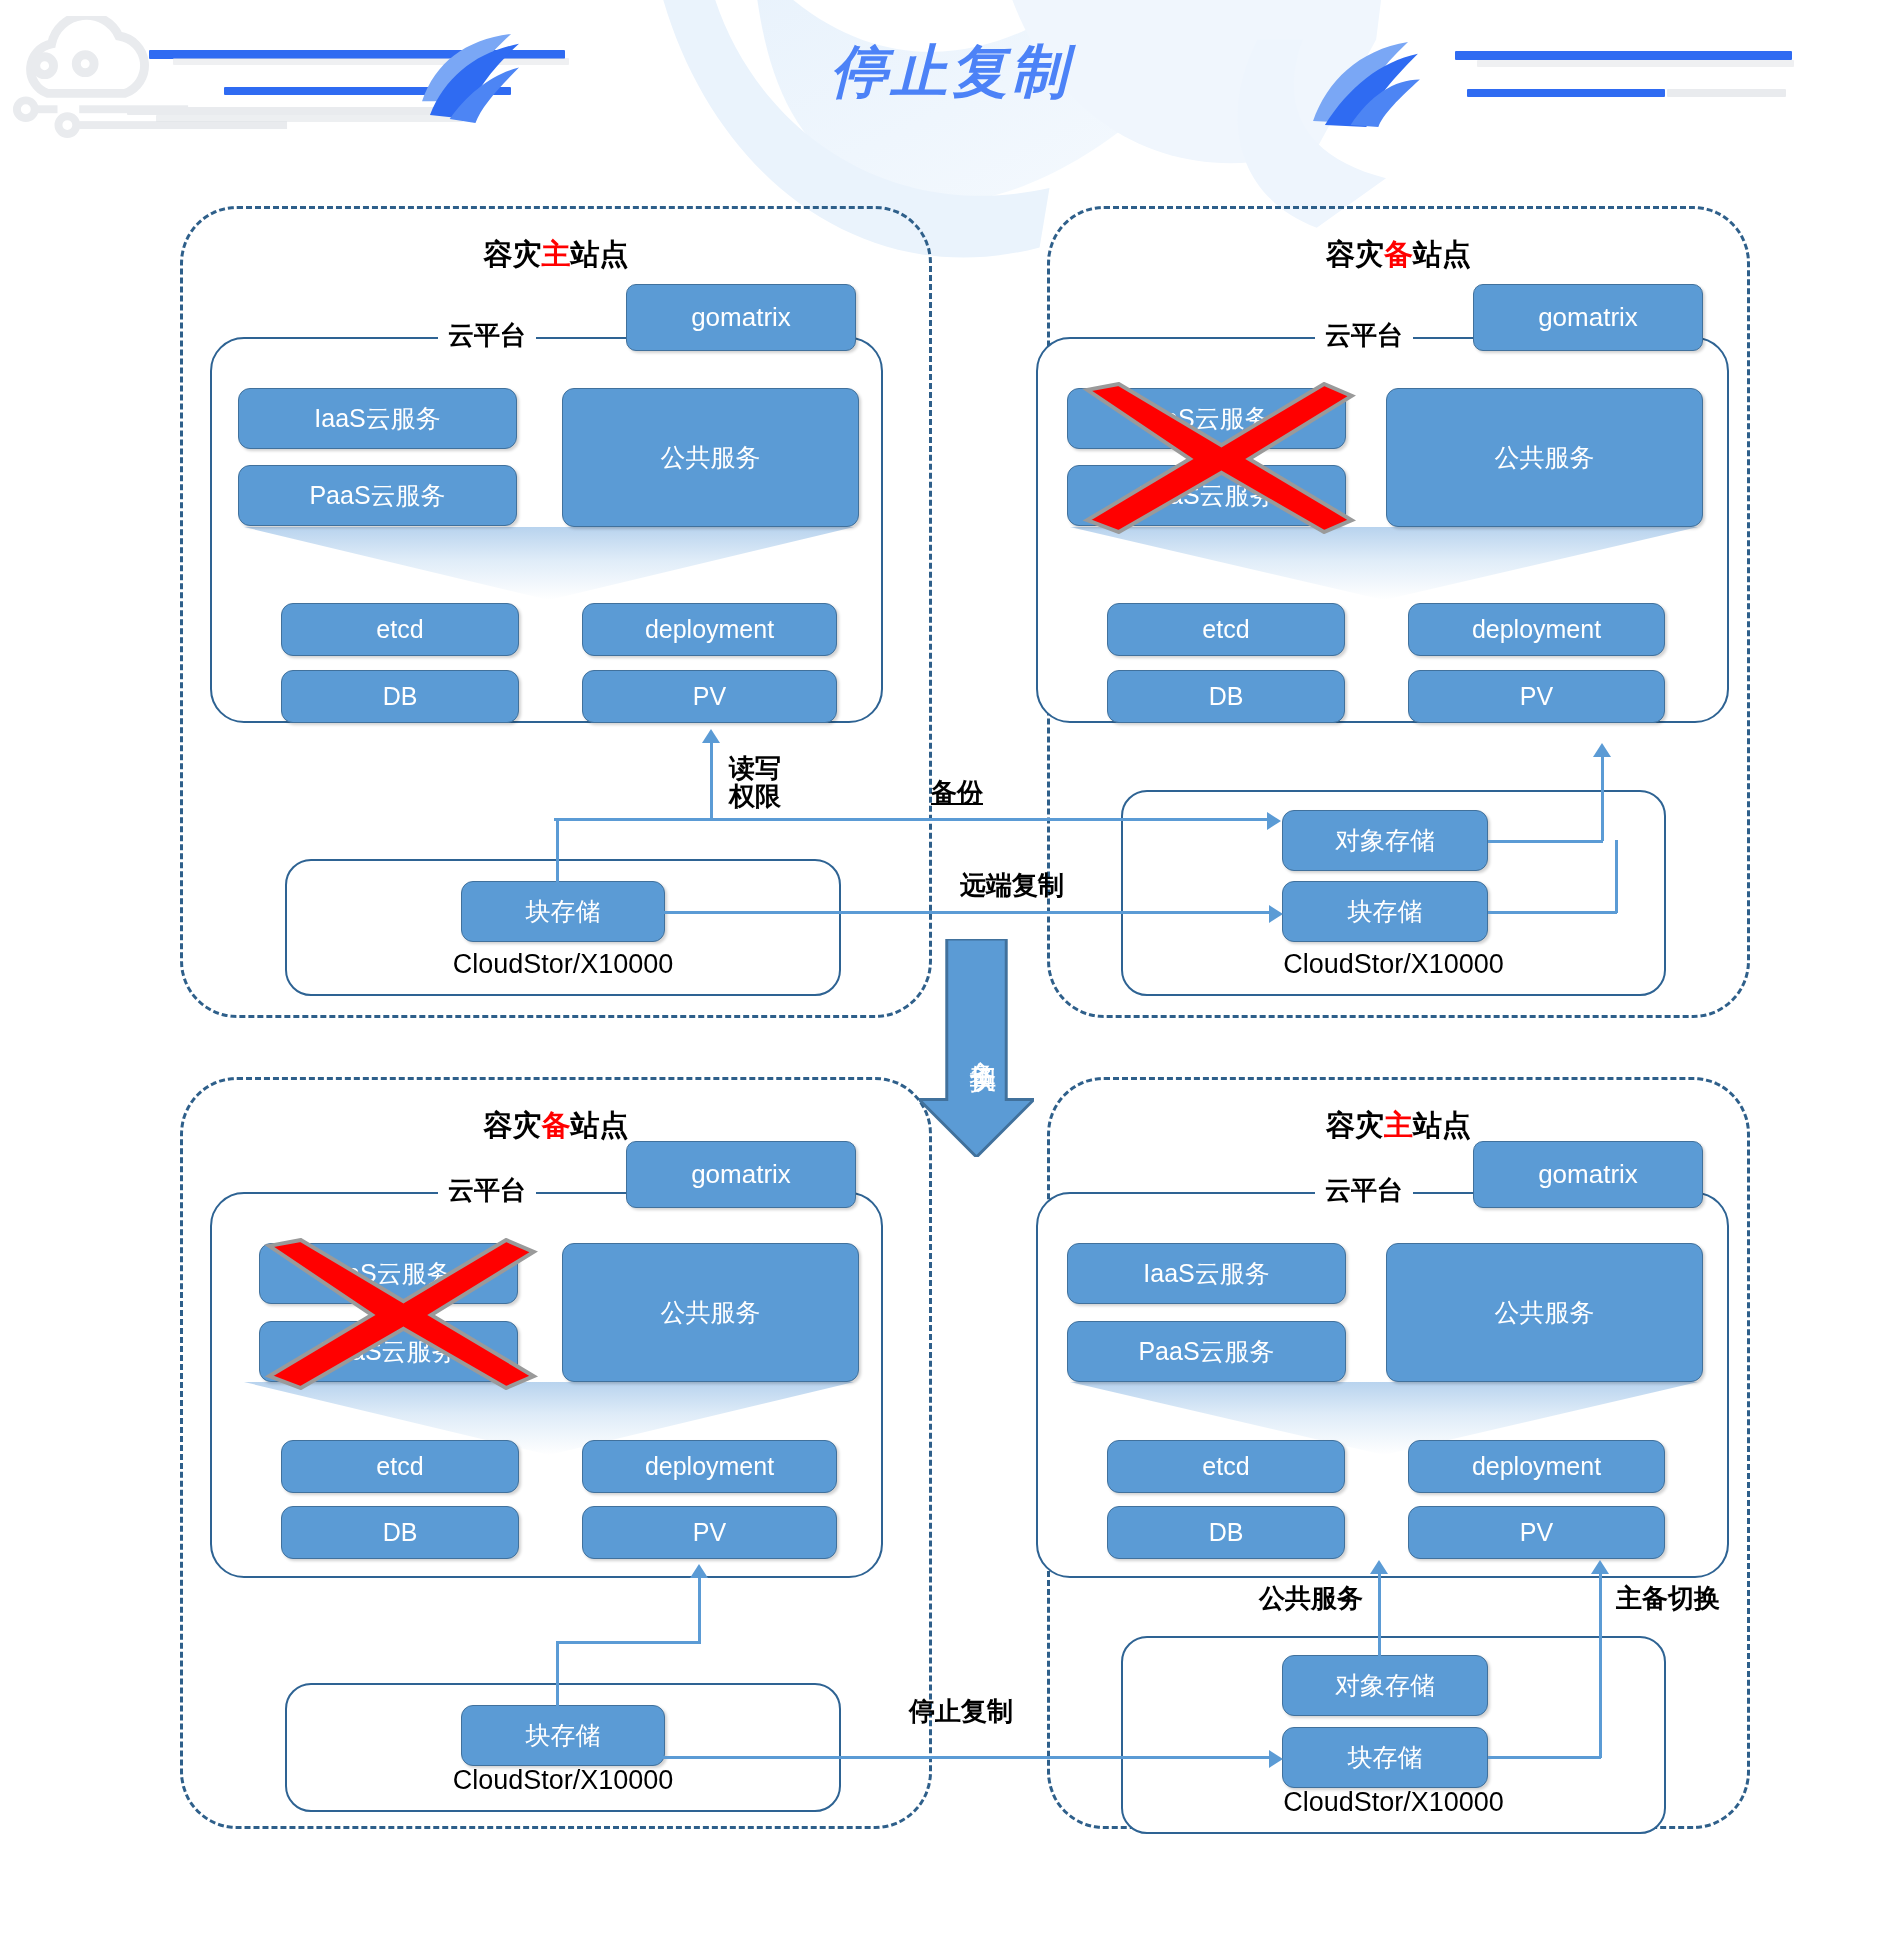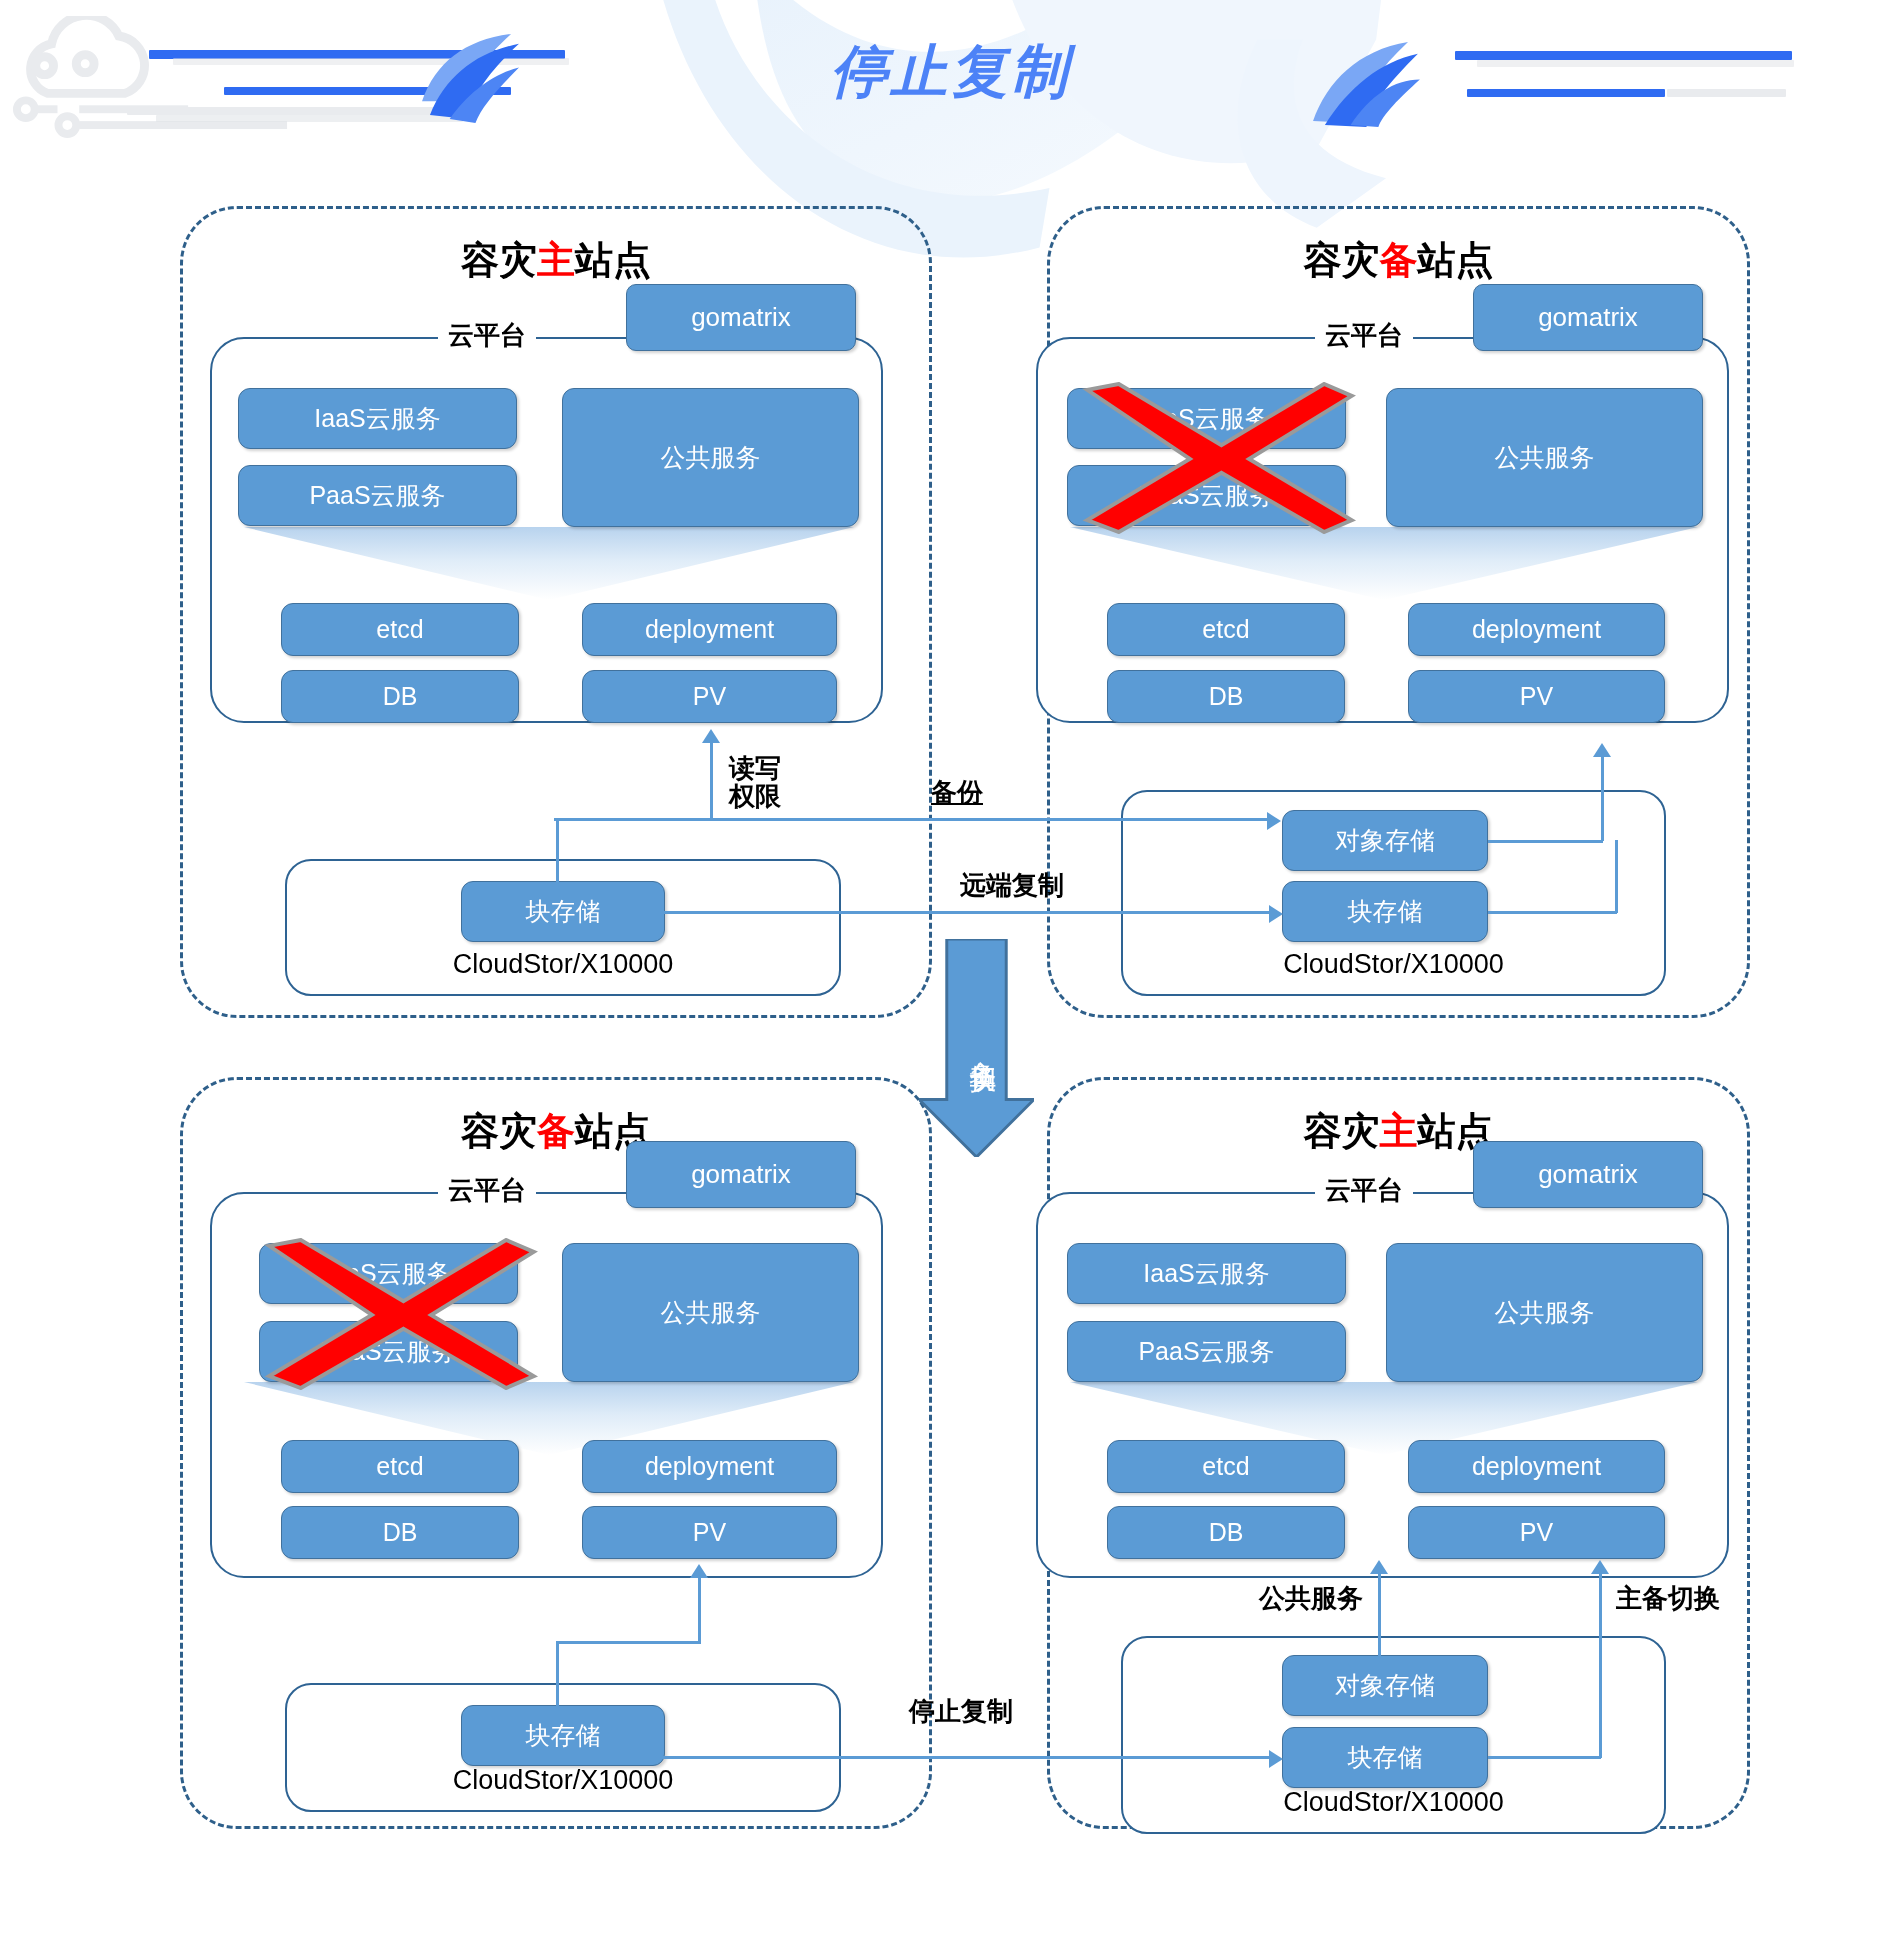--- a/index.html
+++ b/index.html
@@ -32,21 +32,21 @@
 
   
   .site {
     position:absolute;
     border:3px dashed #2e5f8a;
     border-radius:57px;
   }
 
   .site-title {
     position:absolute; top:26px; width:100%; text-align:center;
-    font-size:38px; font-weight:bold; color:#000;
+    font-size:29px; font-weight:bold; color:#000;
     white-space:nowrap;
   }
   .site-title .hl { color:#ff0000; }
 
   
   .cloud-panel {
     position:absolute;
     border:2.5px solid #2e6393;
     border-radius:34px;
     background:#fff;

